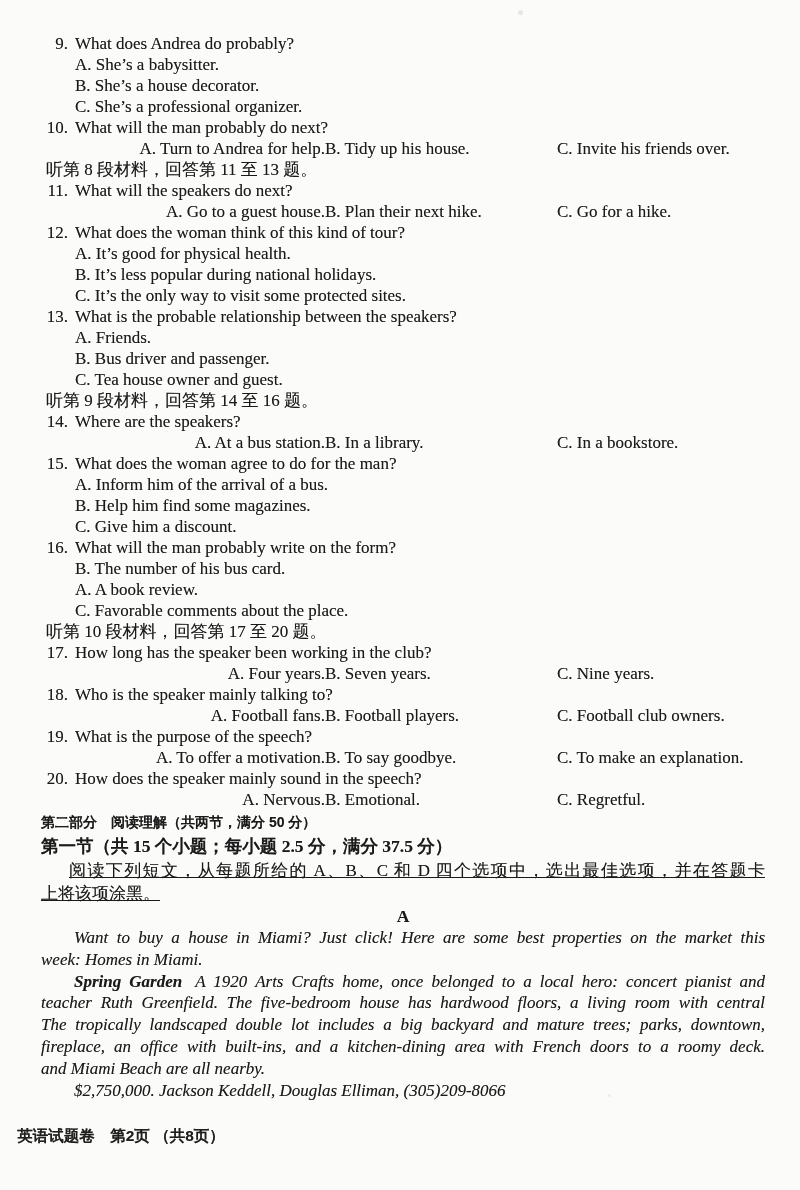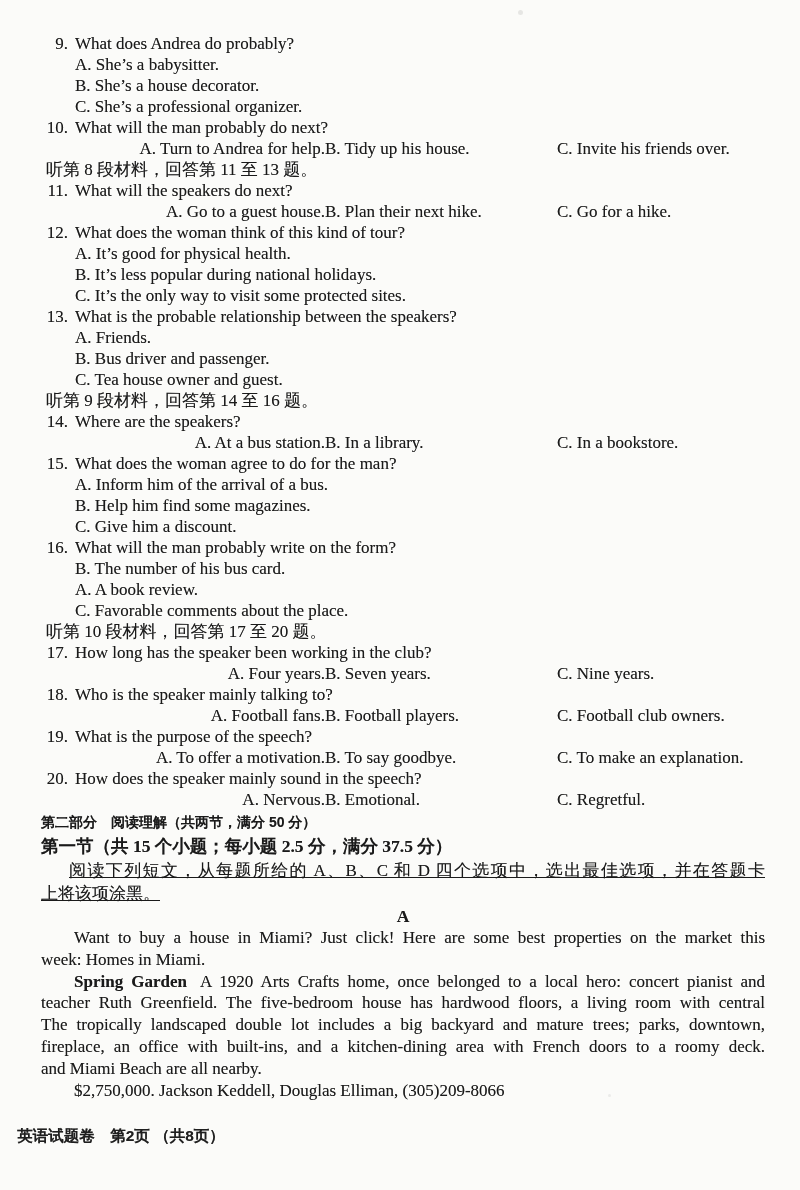--- a/index.html
+++ b/index.html
@@ -25,21 +25,21 @@
   .optrow .ob{width:232px;flex:none;}
   .optrow .oc{flex:1;}
   .cue{padding-left:5px;}
 
   
   .h-part{font-family:"Liberation Sans","DejaVu Sans",sans-serif;font-weight:700;font-size:14px;line-height:24px;}
   .h-sec{font-weight:700;font-size:17.5px;line-height:25px;}
   .instr{line-height:23px;text-decoration:underline;}
   .indent1{text-indent:28px;}
   .plabel{font-weight:700;font-size:17.5px;text-align:center;line-height:22px;}
-  .pline{line-height:21.8px;}
+  .pline{line-height:21.8px;font-style:italic;}
   .indent{text-indent:33px;}
   .jline{text-align:justify;text-align-last:justify;}
   .bold{font-weight:700;}
   .gap{display:inline-block;width:13px;}
 
   .footer{
     position:absolute;left:0;top:1108px;width:100%;
     text-align:left;white-space:pre;
     font-family:"Liberation Sans","DejaVu Sans",sans-serif;
     font-weight:700;font-size:15.5px;color:#1f1f1f;

